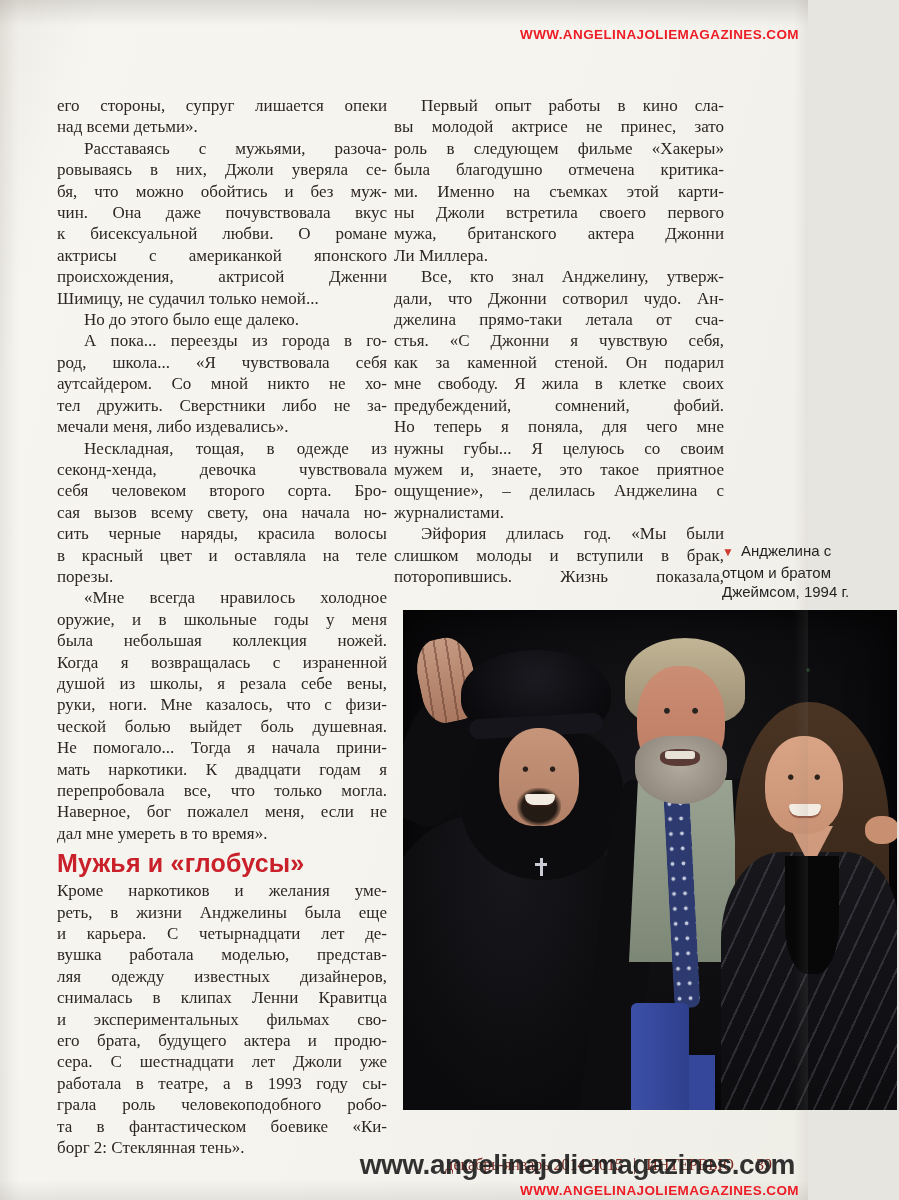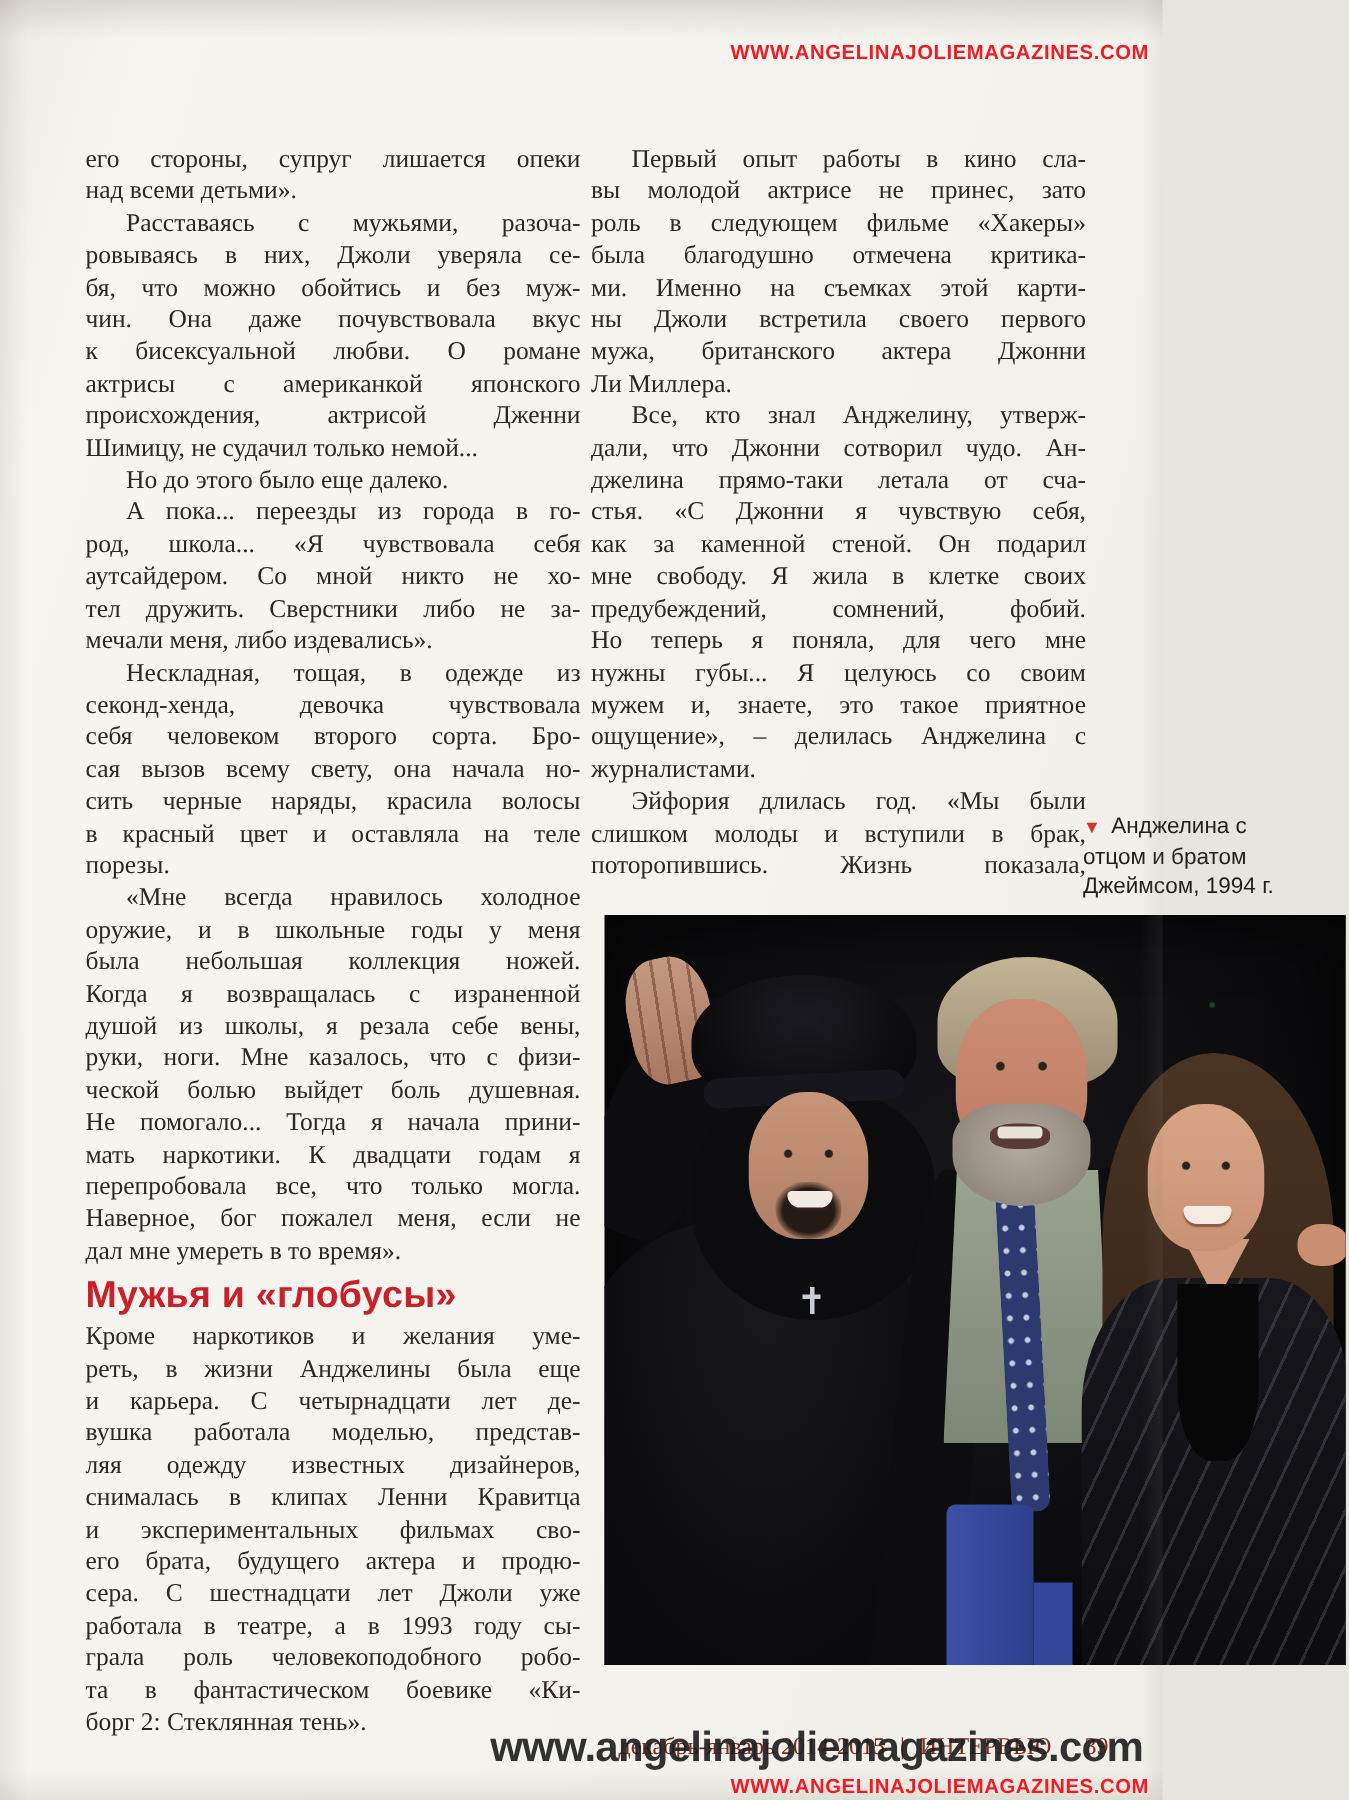--- a/index.html
+++ b/index.html
@@ -3,21 +3,21 @@
 <meta charset="utf-8">
 <style>
   :root{
     --accent_red:#c9202a; --url_red:#ee1c25; --footer_red:#7e2a20;
     --ink:#2d2626; --paper:#f4f3ee; --watermark_ink:#1d1d1d; --caption_marker_red:#cf392e;
   }
   html,body{margin:0;padding:0;}
   body{width:899px;height:1200px;overflow:hidden;background:#e7e5df;}
   .page{position:relative;width:775px;height:1200px;background:
     linear-gradient(105deg,#edebe4,#f6f5f0 9%,var(--paper) 55%,#efeee7 96%);
-    font-family:"Liberation Serif","DejaVu Serif",serif;color:var(--ink);}
+    font-family:"Liberation Serif","DejaVu Serif",serif;color:var(--ink);padding-left:33px;}
   
   .page::before{content:"";position:absolute;inset:0;pointer-events:none;z-index:50;background:
     linear-gradient(180deg,rgba(125,120,112,.22),rgba(125,120,112,0) 26px),
     linear-gradient(0deg,rgba(125,120,112,.14),rgba(125,120,112,0) 20px),
     linear-gradient(90deg,rgba(140,130,124,.14),rgba(140,130,124,0) 18px),
     linear-gradient(270deg,rgba(140,130,124,.12),rgba(140,130,124,0) 14px);}
   .url-top,.url-bottom{position:absolute;font-family:"Liberation Sans","DejaVu Sans",sans-serif;
     font-weight:bold;font-size:13.5px;letter-spacing:.4px;color:var(--url_red);z-index:60;}
   .url-top{top:27px;right:9px;}
   .url-bottom{top:1183px;right:9px;}

